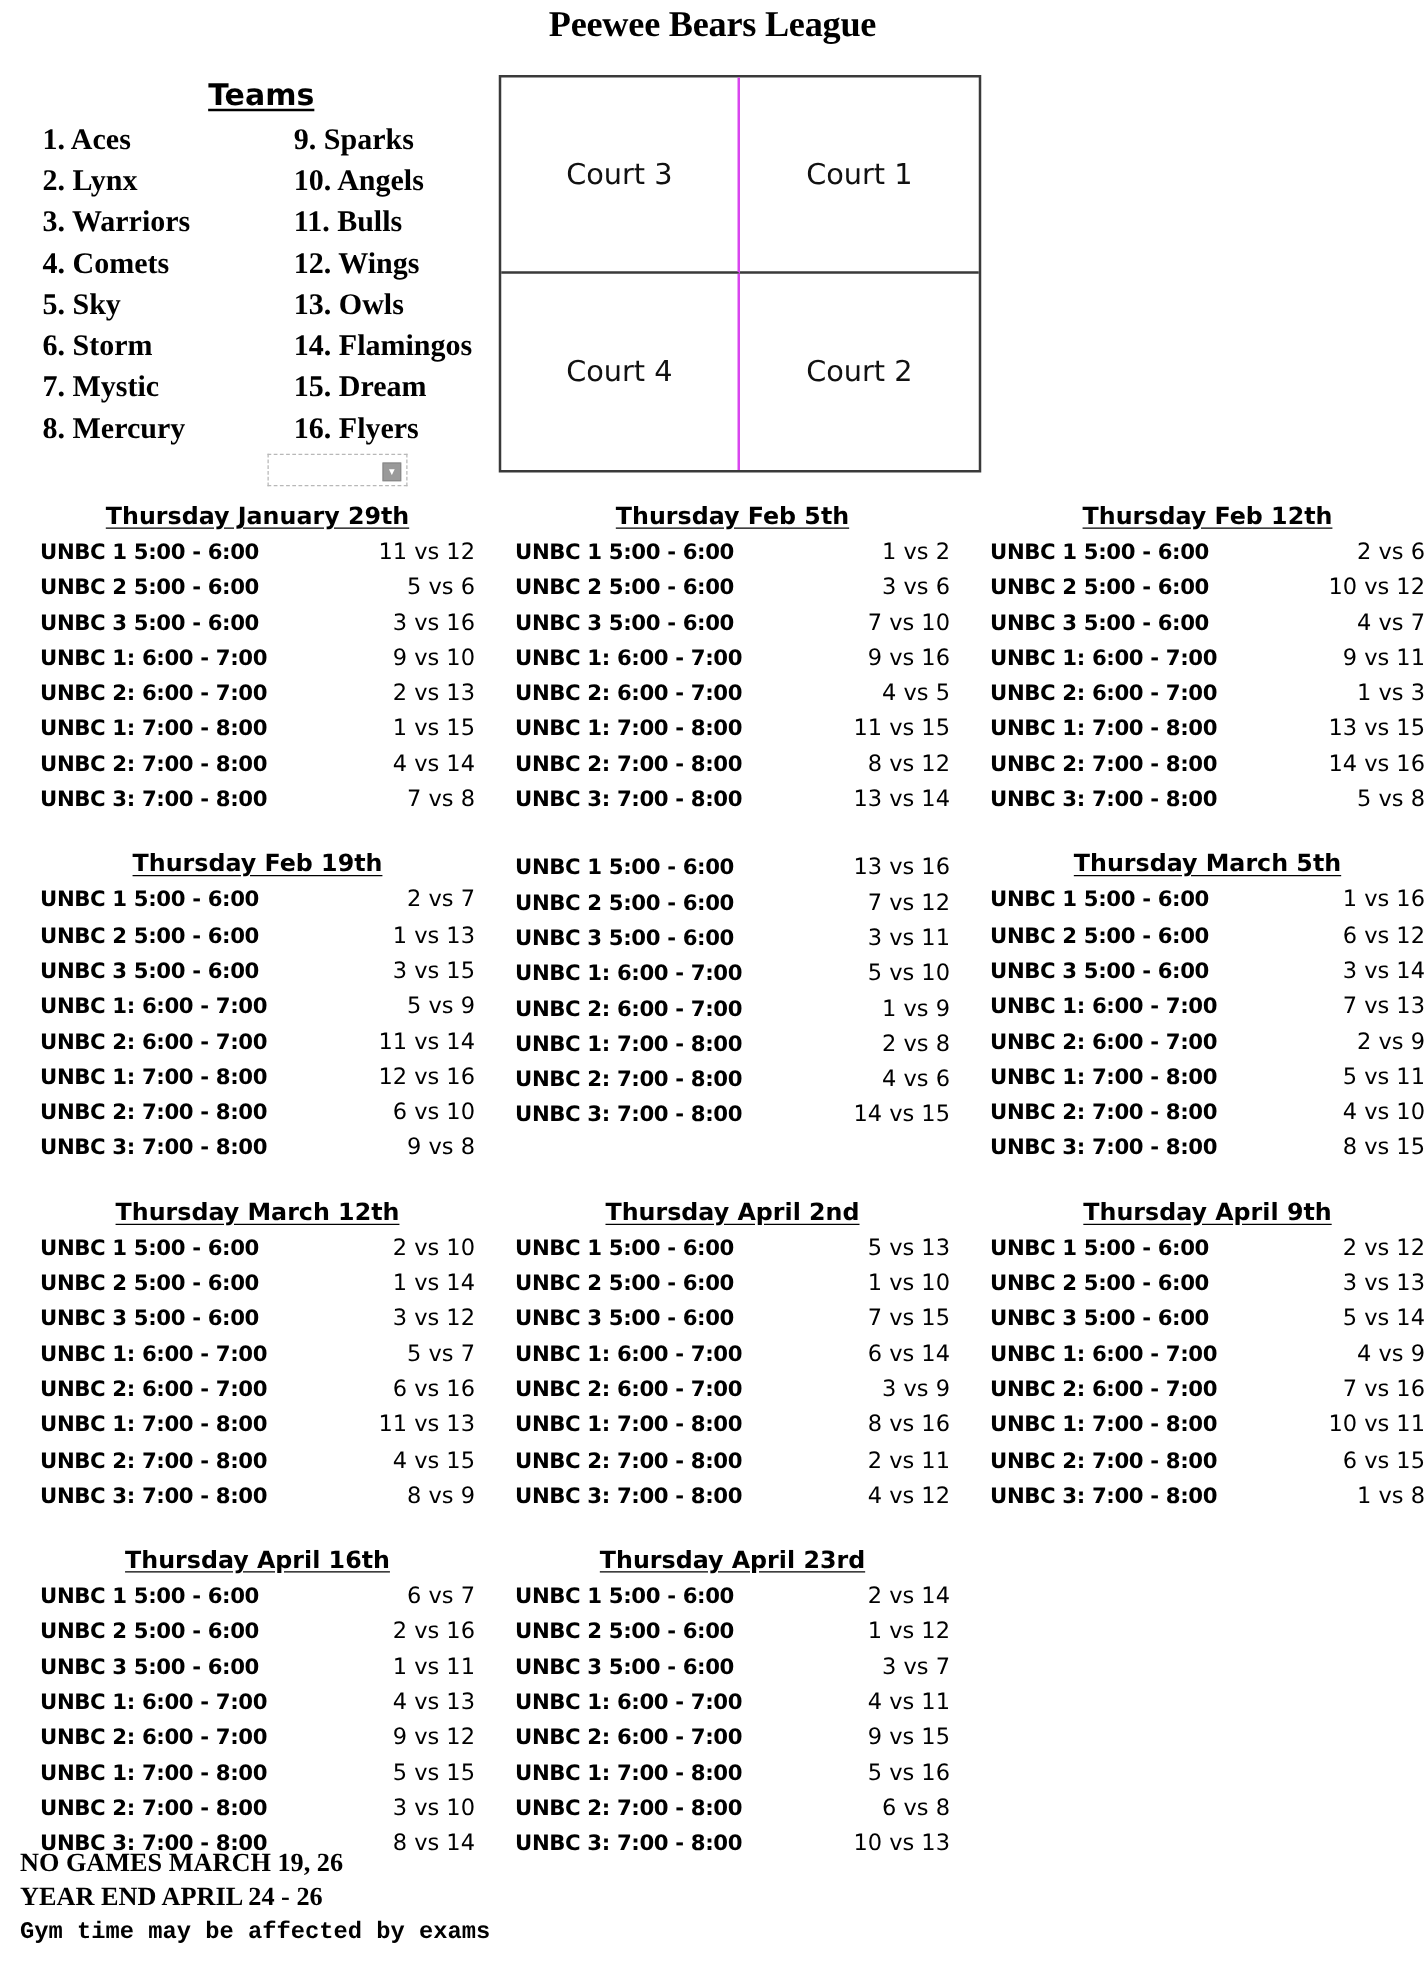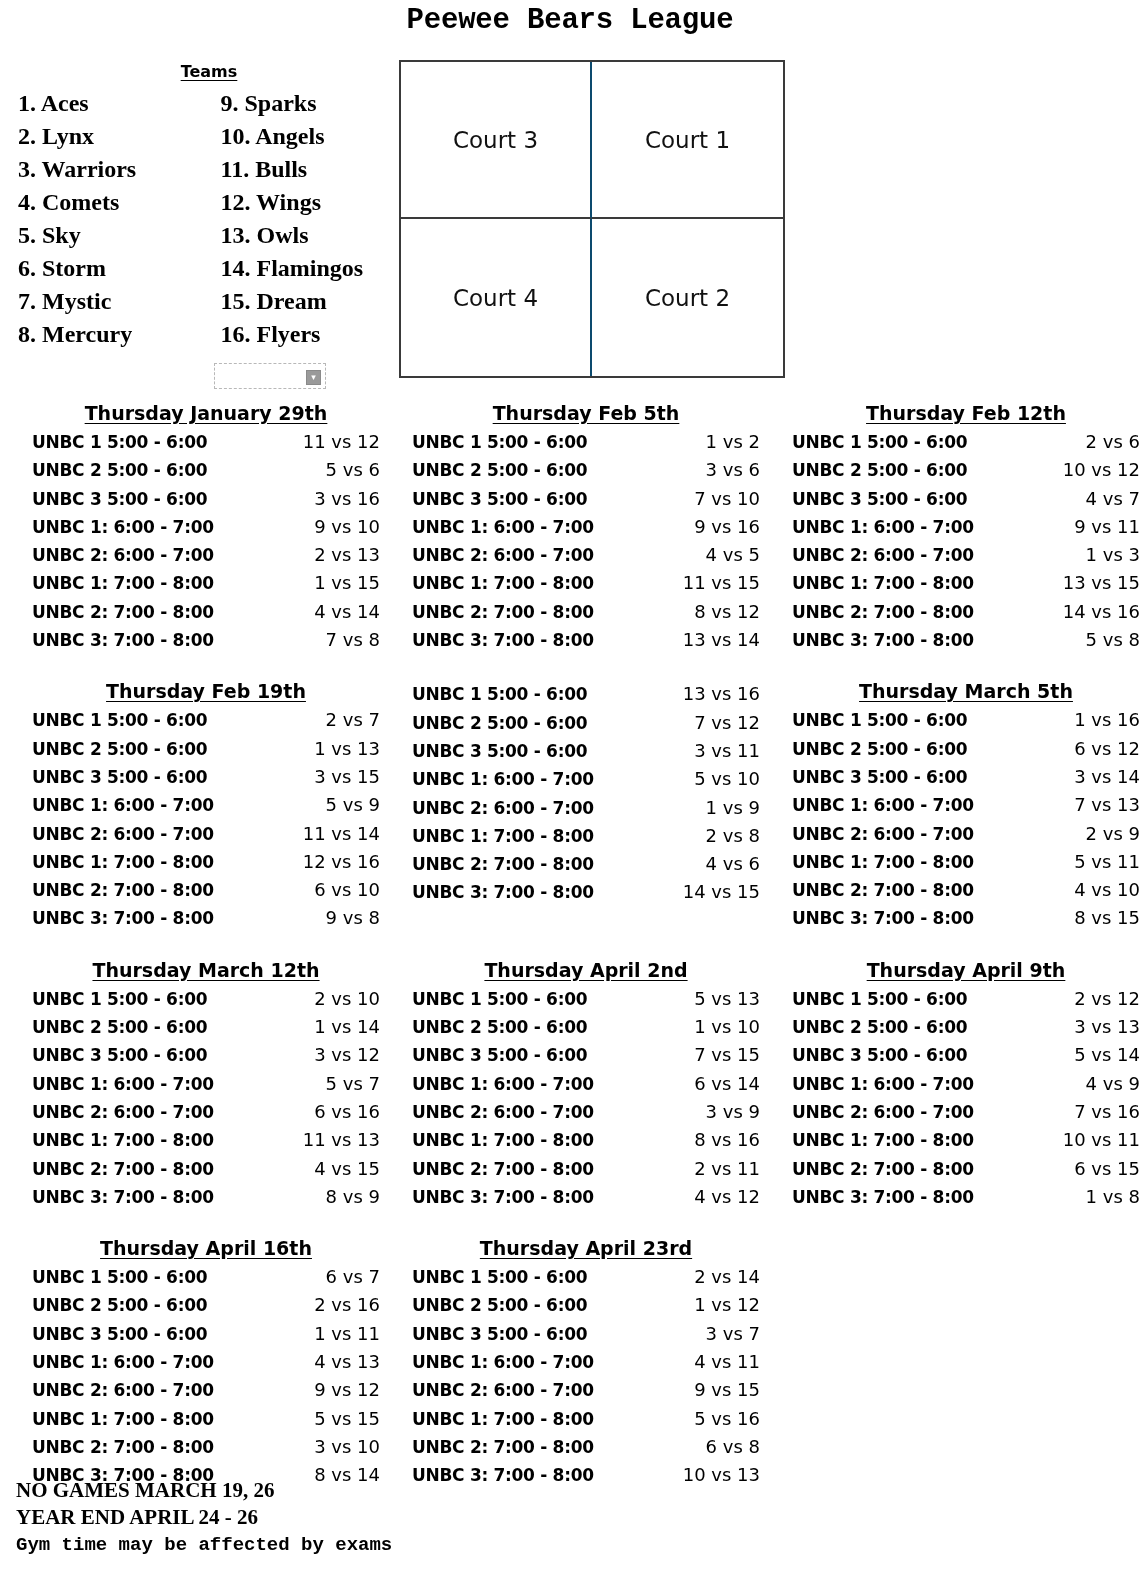--- a/index.html
+++ b/index.html
@@ -16,52 +16,53 @@
     overflow: hidden;
   }
 
   
   .page-title {
     position: absolute;
     top: 4px;
     left: 0;
     width: 1140px;
     text-align: center;
-    font-family: Liberation Mono, monospace;
+    font-family: Liberation Serif, serif;
     font-weight: bold;
     font-size: 29px;
     letter-spacing: -0.2px;
   }
 
   
   .teams-panel {
     position: absolute;
     top: 62px;
     left: 10px;
     width: 380px;
   }
   .teams-heading {
     font-family: "DejaVu Sans", sans-serif;
     font-weight: bold;
-    font-size: 16px;
+    font-size: 24px;
     text-align: center;
     text-decoration: underline;
     text-underline-offset: 3px;
     width: 390px;
     margin-left: 4px;
   }
   .teams-columns {
     display: flex;
     margin-top: 6px;
   }
   .teams-col {
     font-family: "Liberation Serif", serif;
     font-weight: bold;
     font-size: 24px;
     line-height: 33px;
+    margin-left: 16px;
   }
   .teams-col.col-left { width: 215px; padding-left: 8px; }
   .teams-col.col-right { width: 180px; }
   .team-item { white-space: nowrap; }
 
   
   .placeholder-box {
     position: absolute;
     top: 363px;
     left: 214px;
@@ -102,21 +103,21 @@
   }
   .court-cell {
     display: flex;
     align-items: center;
     justify-content: center;
     font-family: "DejaVu Sans", sans-serif;
     font-size: 23px;
     color: #111111;
     box-sizing: border-box;
   }
-  .court-cell.b-right { border-right: 2px solid #0c4a6e; }
+  .court-cell.b-right { border-right: 2px solid #d946ef; }
   .court-cell.b-bottom { border-bottom: 2px solid #3a3a3a; }
 
   
   .schedule-area {
     position: absolute;
     top: 402px;
     left: 16px;
     width: 968px;
   }
   .schedule-row {

